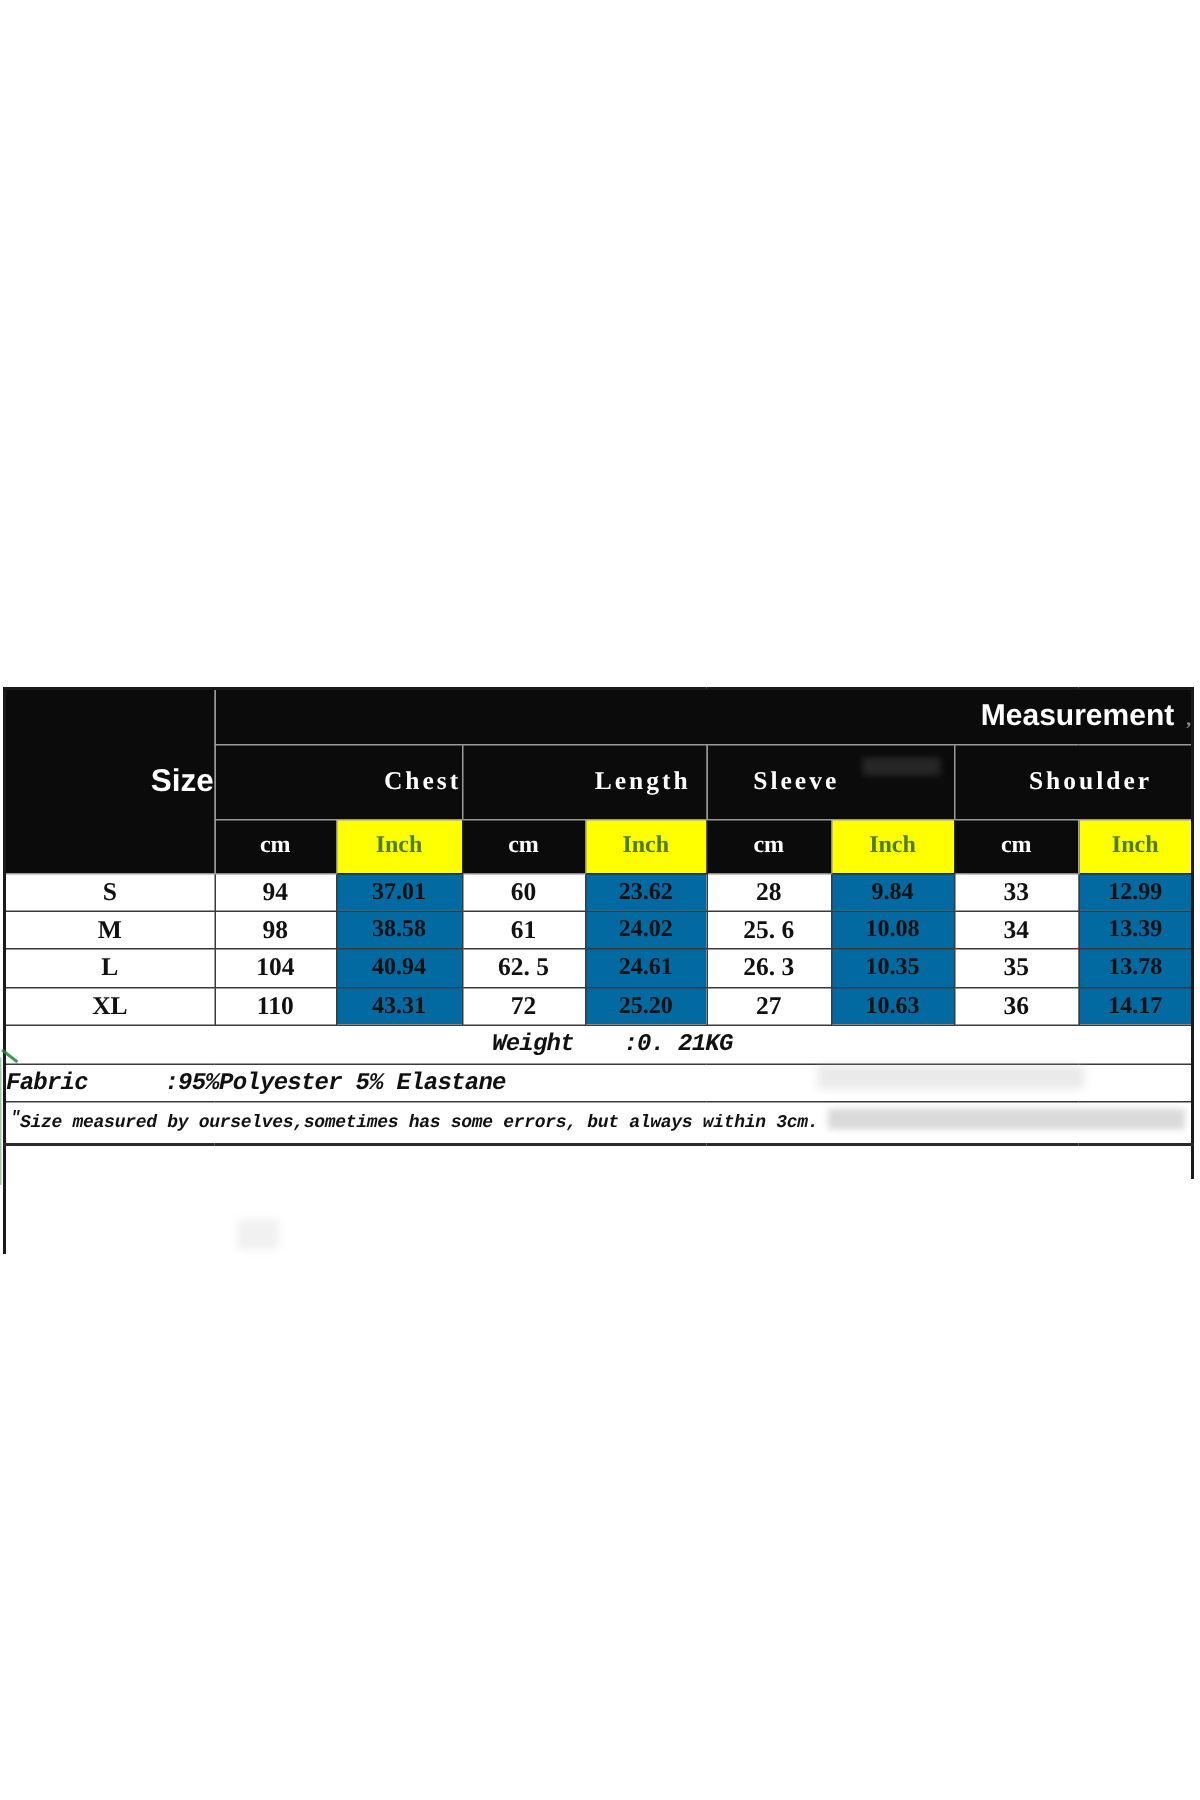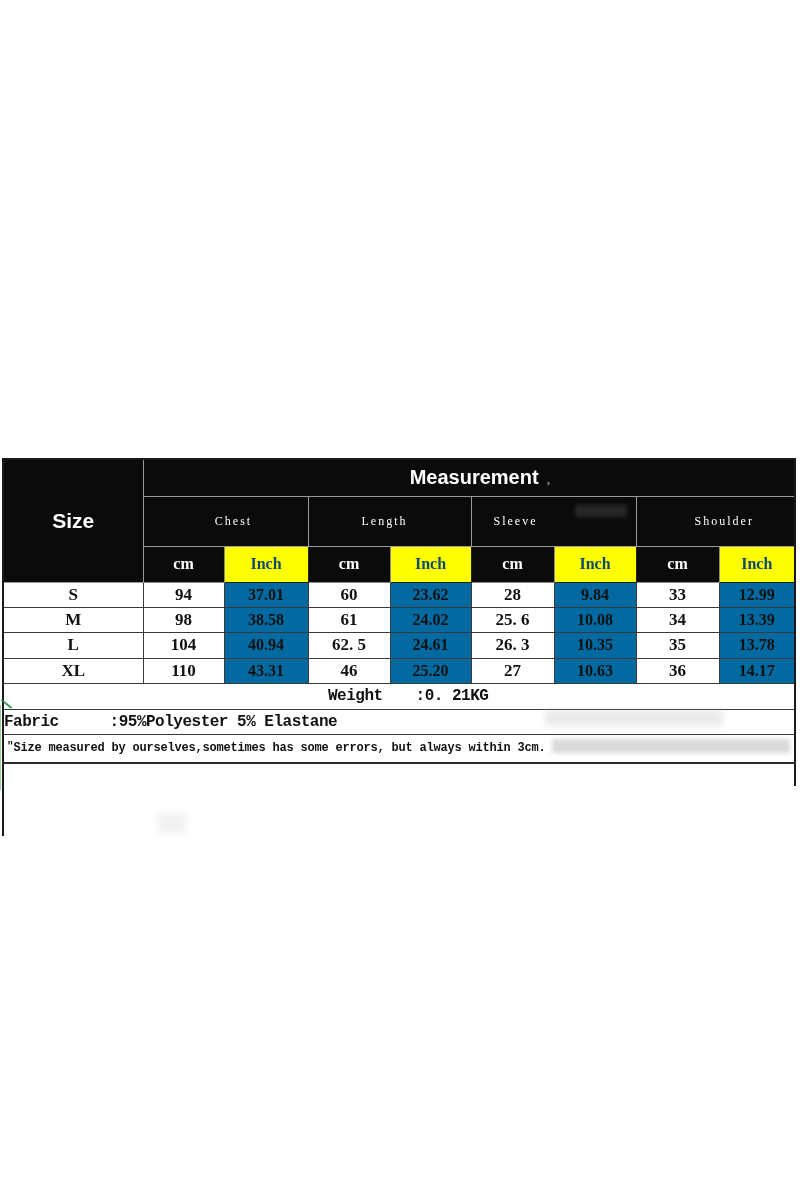--- a/index.html
+++ b/index.html
@@ -20,64 +20,65 @@
     border-left:2px solid #1a1a1a;
     border-right:2px solid #1a1a1a;
     border-top:2px solid #1a1a1a;
     border-bottom:none;
   }
 
   
   td.hdr {
     background:#0b0b0b; color:#ffffff;
     border:1px solid #9a9a9a;
-    text-align:center; vertical-align:middle;
+    text-align:right; vertical-align:middle;
   }
   .size-cell {
     font-family:"Liberation Sans", sans-serif;
     font-weight:bold; font-size:21px;
   }
   .title-cell {
     font-family:"Liberation Sans", sans-serif;
     font-weight:bold; font-size:20px;
     padding-left:22px;
   }
   .title-mark {
     color:#8c8c8c; font-size:13px; margin-left:8px;
     font-family:"Liberation Serif", serif; font-weight:bold;
   }
   td.grp {
-    font-weight:normal; font-size:12px; letter-spacing:2px;
+    font-weight:bold; font-size:17px; letter-spacing:2px;
   }
   .grp-chest    { padding-left:16px; }
   .grp-length   { padding-right:10px; }
   .grp-sleeve   { padding-right:76px;margin-left:16px; }
   .grp-shoulder { padding-right:26px;padding-left:44px; }
 
   td.unit { font-weight:bold; font-size:16px; border:1px solid #8a8a8a; text-align:center; vertical-align:middle; }
   td.unit-cm   { background:#0b0b0b; color:#ffffff; }
-  td.unit-inch { background:#ffff00; color:#0c4a6e; border-color:#222222; }
+  td.unit-inch { background:#ffff00; color:#4d7c0f; border-color:#222222; }
 
   
   td.dc {
     background:#ffffff; color:#111111;
     border:1px solid #3a3a3a;
     text-align:center; vertical-align:middle;
     font-weight:bold; font-size:17px;
   }
   td.dc.yellow { background:#0369a1; font-size:16px; }
 
   td.full {
     background:#ffffff; color:#111111;
     border-top:1px solid #3a3a3a;
     border-bottom:1px solid #3a3a3a;
     vertical-align:middle;
     font-family:"Liberation Mono", monospace;
     font-weight:bold; font-size:16px; letter-spacing:-0.5px;
     white-space:nowrap;
+    font-style:italic;
   }
   .weight-cell .lbl { padding-left:324px; display:inline-block; }
   .weight-cell .val { margin-left:33px; }
   .fabric-cell .lbl { display:inline-block; }
   .fabric-cell .val { margin-left:51px; }
 
   td.note-cell {
     font-size:12px; letter-spacing:-0.2px;
     padding-left:3px;
     border-bottom:2px solid #2a2a2a;
@@ -182,21 +183,21 @@
       <td class="dc">26. 3</td>
       <td class="dc yellow">10.35</td>
       <td class="dc">35</td>
       <td class="dc yellow">13.78</td>
     </tr>
 
     <tr style="height:25px">
       <td class="dc">XL</td>
       <td class="dc">110</td>
       <td class="dc yellow">43.31</td>
-      <td class="dc">46</td>
+      <td class="dc">72</td>
       <td class="dc yellow">25.20</td>
       <td class="dc">27</td>
       <td class="dc yellow">10.63</td>
       <td class="dc">36</td>
       <td class="dc yellow">14.17</td>
     </tr>
 
     <tr style="height:26px">
       <td class="full weight-cell" colspan="9">
         <span class="lbl">Weight</span><span class="val">:0. 21KG</span>

